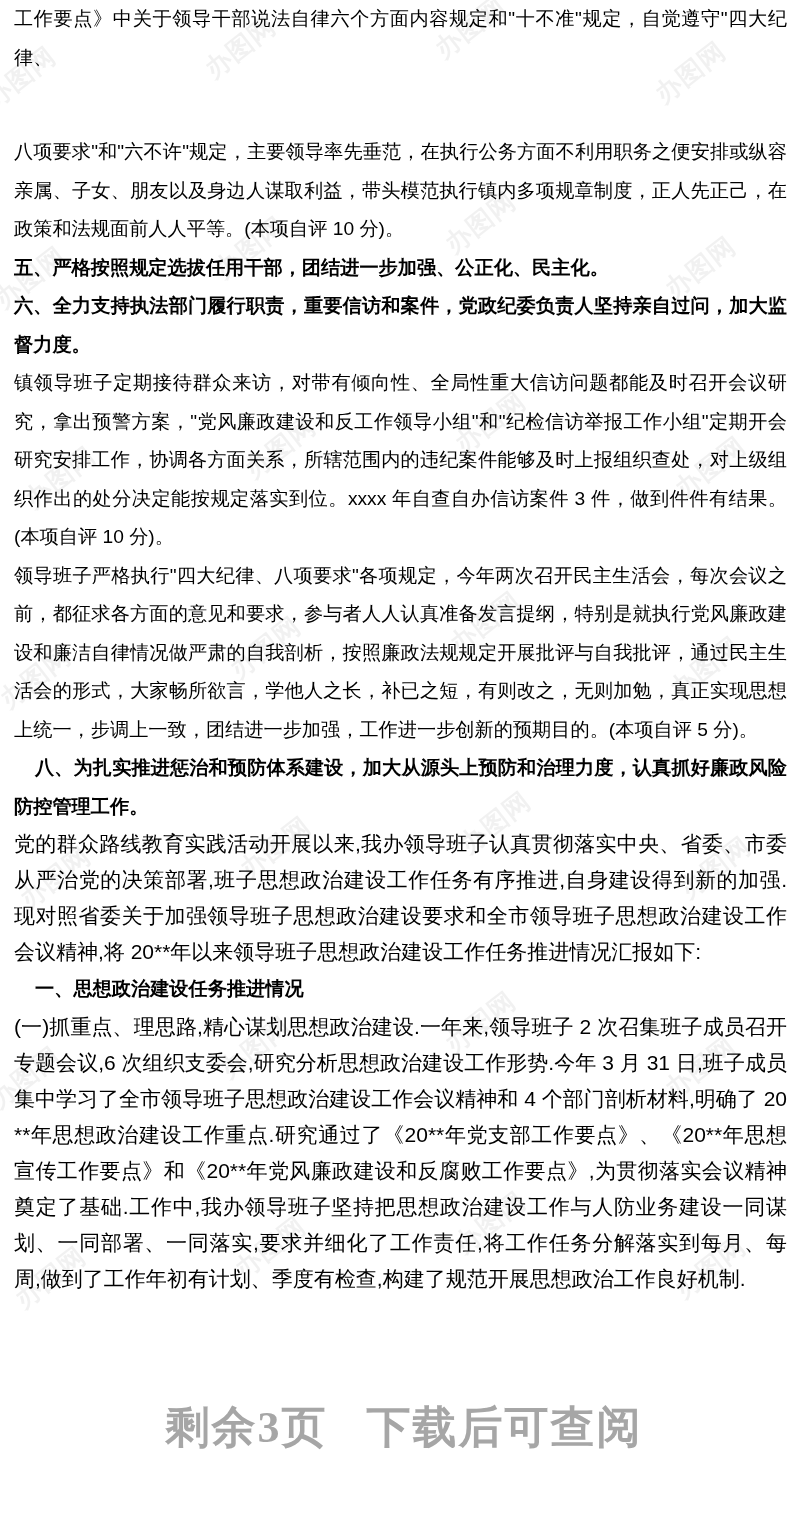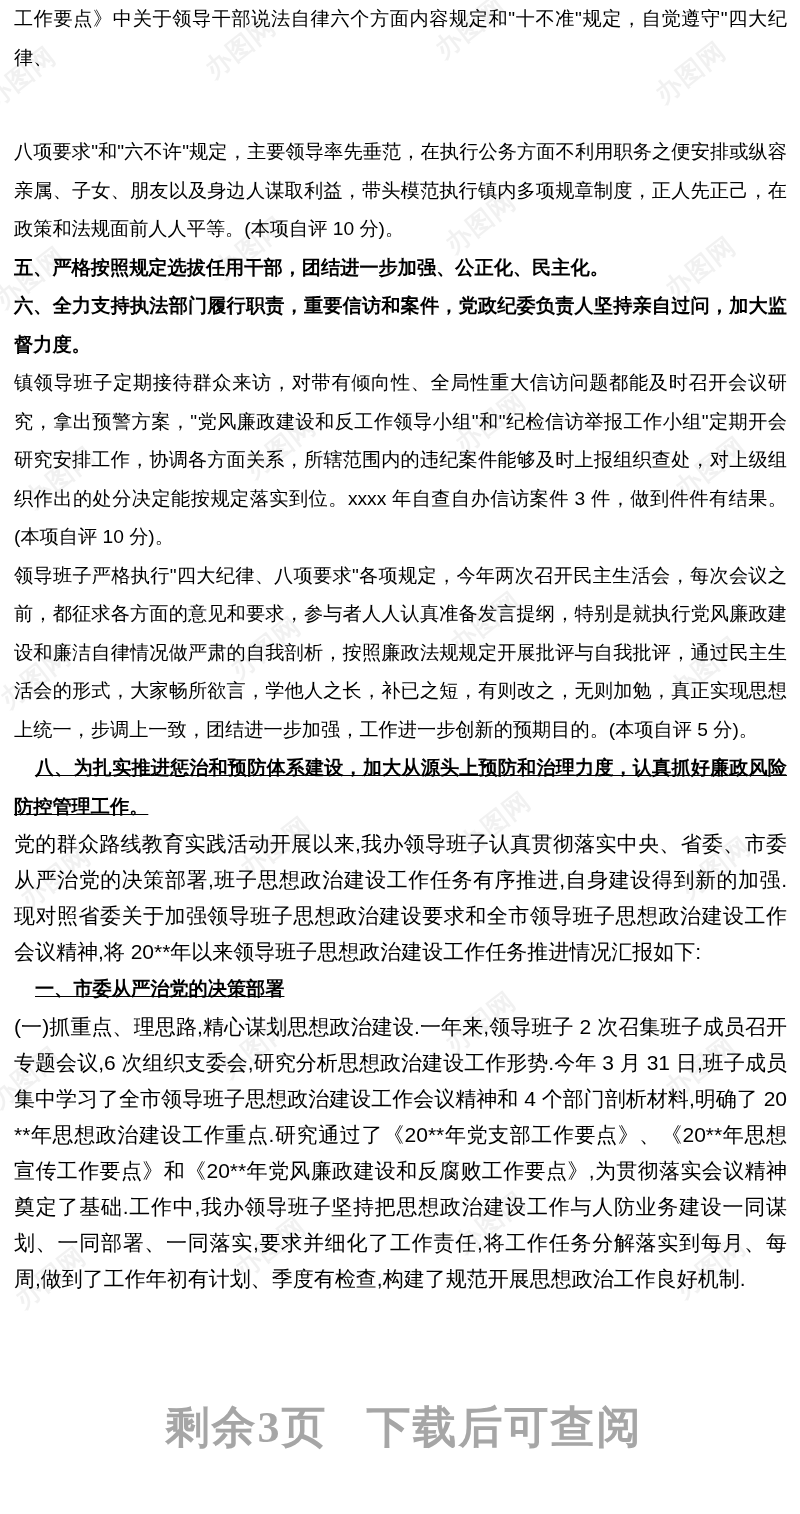--- a/index.html
+++ b/index.html
@@ -58,21 +58,20 @@
     word-break: break-all;
   }
   p.body {
     font-weight: 400;
   }
   p.heading {
     font-weight: 700;
   }
   p.indent1 {
     text-indent: 21px;
-    text-decoration: underline;
   }
   p.tight {
     line-height: 36px;
     font-size: 21px;
   }
   .spacer-break {
     height: 56px;
   }
 
   
@@ -149,21 +148,21 @@
     <p class="body">镇领导班子定期接待群众来访，对带有倾向性、全局性重大信访问题都能及时召开会议研究，拿出预警方案，"党风廉政建设和反工作领导小组"和"纪检信访举报工作小组"定期开会研究安排工作，协调各方面关系，所辖范围内的违纪案件能够及时上报组织查处，对上级组织作出的处分决定能按规定落实到位。xxxx 年自查自办信访案件 3 件，做到件件有结果。(本项自评 10 分)。</p>
 
 
     <p class="body">领导班子严格执行"四大纪律、八项要求"各项规定，今年两次召开民主生活会，每次会议之前，都征求各方面的意见和要求，参与者人人认真准备发言提纲，特别是就执行党风廉政建设和廉洁自律情况做严肃的自我剖析，按照廉政法规规定开展批评与自我批评，通过民主生活会的形式，大家畅所欲言，学他人之长，补已之短，有则改之，无则加勉，真正实现思想上统一，步调上一致，团结进一步加强，工作进一步创新的预期目的。(本项自评 5 分)。</p>
 
     <p class="heading indent1">八、为扎实推进惩治和预防体系建设，加大从源头上预防和治理力度，认真抓好廉政风险防控管理工作。</p>
 
 
     <p class="body tight">党的群众路线教育实践活动开展以来,我办领导班子认真贯彻落实中央、省委、市委从严治党的决策部署,班子思想政治建设工作任务有序推进,自身建设得到新的加强.现对照省委关于加强领导班子思想政治建设要求和全市领导班子思想政治建设工作会议精神,将 20**年以来领导班子思想政治建设工作任务推进情况汇报如下:</p>
 
-    <p class="heading indent1">一、市委从严治党的决策部署</p>
+    <p class="heading indent1">一、思想政治建设任务推进情况</p>
 
     <p class="body tight">(一)抓重点、理思路,精心谋划思想政治建设.一年来,领导班子 2 次召集班子成员召开专题会议,6 次组织支委会,研究分析思想政治建设工作形势.今年 3 月 31 日,班子成员集中学习了全市领导班子思想政治建设工作会议精神和 4 个部门剖析材料,明确了 20**年思想政治建设工作重点.研究通过了《20**年党支部工作要点》、《20**年思想宣传工作要点》和《20**年党风廉政建设和反腐败工作要点》,为贯彻落实会议精神奠定了基础.工作中,我办领导班子坚持把思想政治建设工作与人防业务建设一同谋划、一同部署、一同落实,要求并细化了工作责任,将工作任务分解落实到每月、每周,做到了工作年初有计划、季度有检查,构建了规范开展思想政治工作良好机制.</p>
 
   </div>
 
   <div class="footer-teaser">
     <span class="ft-text">剩余3页</span>
     <span class="ft-gap"></span>
     <span class="ft-text">下载后可查阅</span>
   </div>

